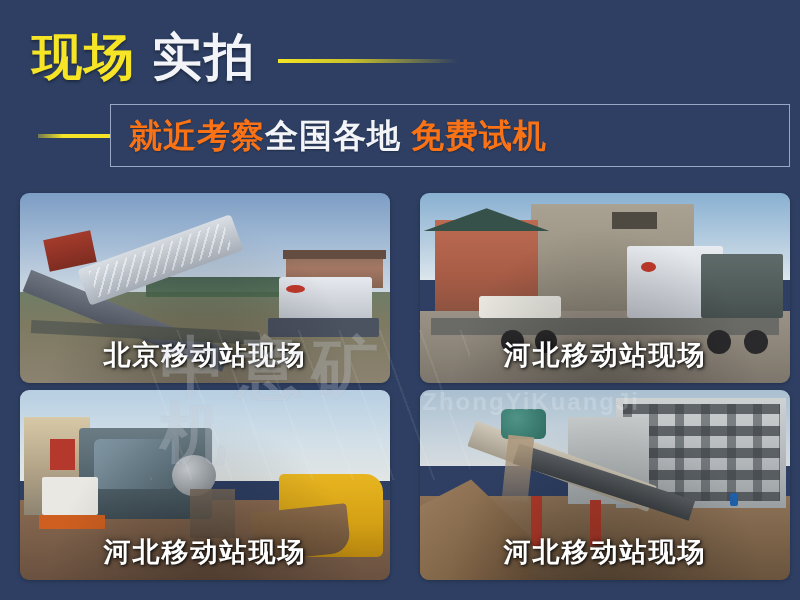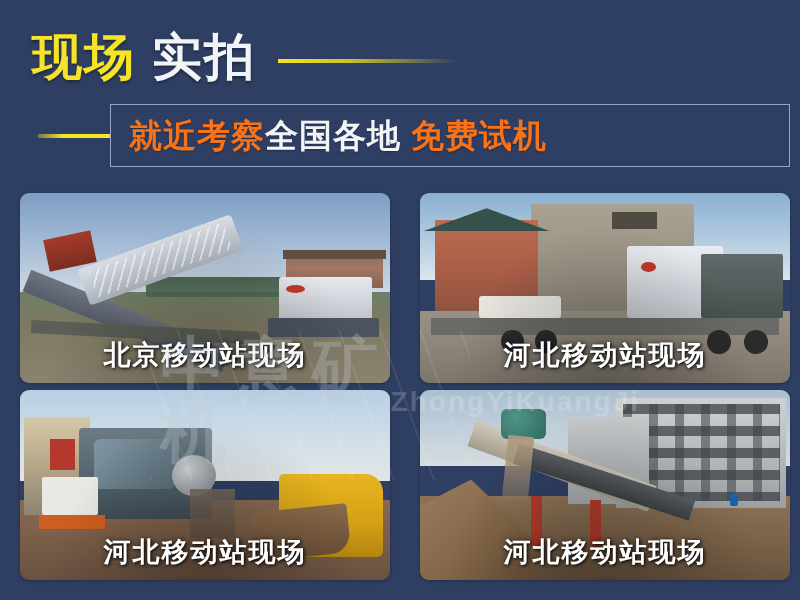--- a/index.html
+++ b/index.html
@@ -226,21 +226,21 @@
     display:flex; align-items:center; justify-content:center;
   }
   #wm-cn{
     font-size:66px; font-weight:bold; letter-spacing:10px;
     color:rgba(255,255,255,.62);
     text-shadow:0 0 1px rgba(40,60,100,.6);
     line-height:1;
   }
   #wm-en{
     margin-top:4px;
-    font-size:28px; font-weight:bold; letter-spacing:2px;
+    font-size:24px; font-weight:bold; letter-spacing:2px;
     color:rgba(255,255,255,.55);
     line-height:1;
   }
   #wm-slashes{
     position:absolute; left:150px; top:330px; width:320px; height:150px;
     background:repeating-linear-gradient(70deg,
       rgba(255,255,255,.22) 0 2px, transparent 2px 38px);
   }
 </style>
 </head>

